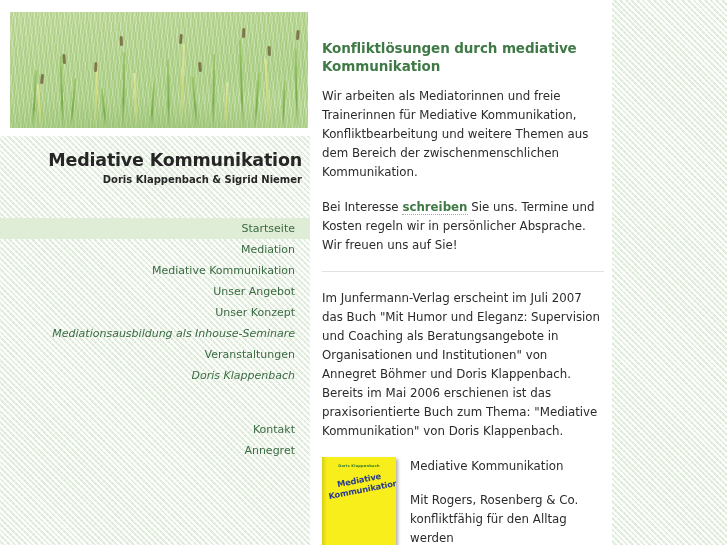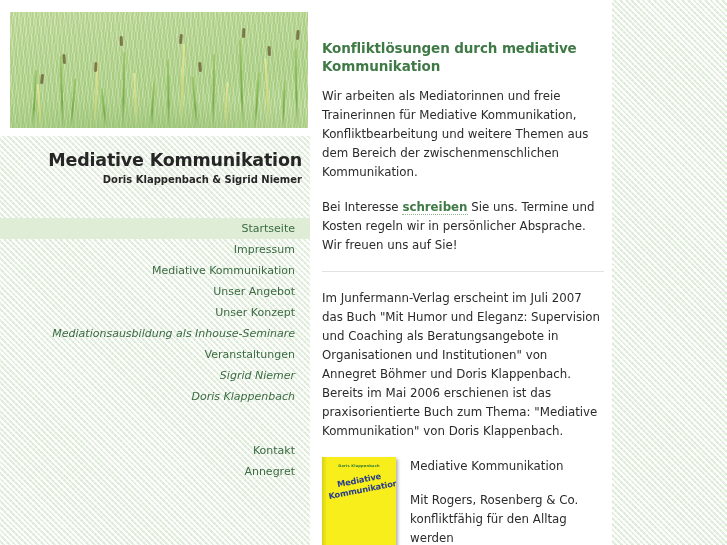--- a/index.html
+++ b/index.html
@@ -284,27 +284,26 @@
       <div class="seed" style="left:286px; top:18px;  transform:rotate(4deg);"></div>
     </div>
 
     <div id="brand">
       <div class="site-title">Mediative Kommunikation</div>
       <div class="site-subtitle">Doris Klappenbach &amp; Sigrid Niemer</div>
     </div>
 
     <nav id="nav">
       <a class="nav-item active" href="#">Startseite</a>
-      <a class="nav-item" href="#">Impressum</a>
+      <a class="nav-item" href="#">Mediation</a>
       <a class="nav-item" href="#">Mediative Kommunikation</a>
       <a class="nav-item" href="#">Unser Angebot</a>
       <a class="nav-item" href="#">Unser Konzept</a>
       <a class="nav-item sub" href="#">Mediationsausbildung als Inhouse-Seminare</a>
       <a class="nav-item" href="#">Veranstaltungen</a>
-      <a class="nav-item sub" href="#">Sigrid Niemer</a>
       <a class="nav-item sub" href="#">Doris Klappenbach</a>
 
       <div class="nav-spacer"></div>
 
       <a class="nav-item" href="#">Kontakt</a>
       <a class="nav-item" href="#">Annegret</a>
     </nav>
 
     <div id="main">
 

